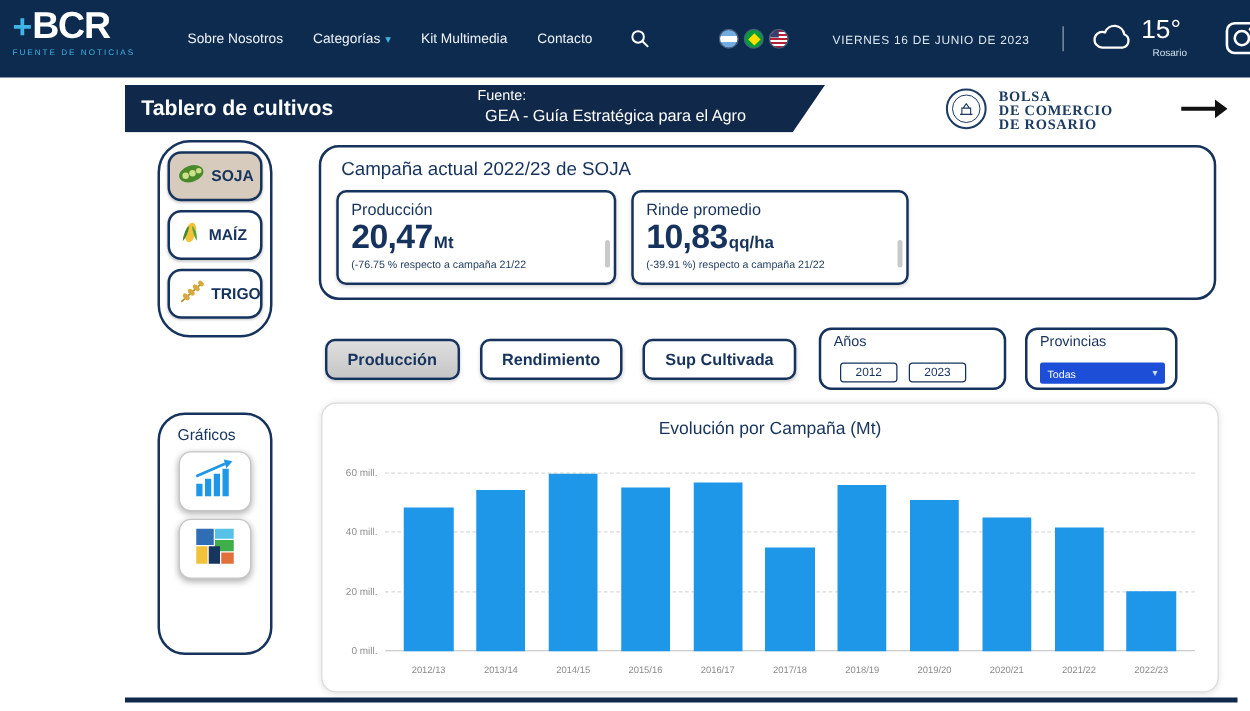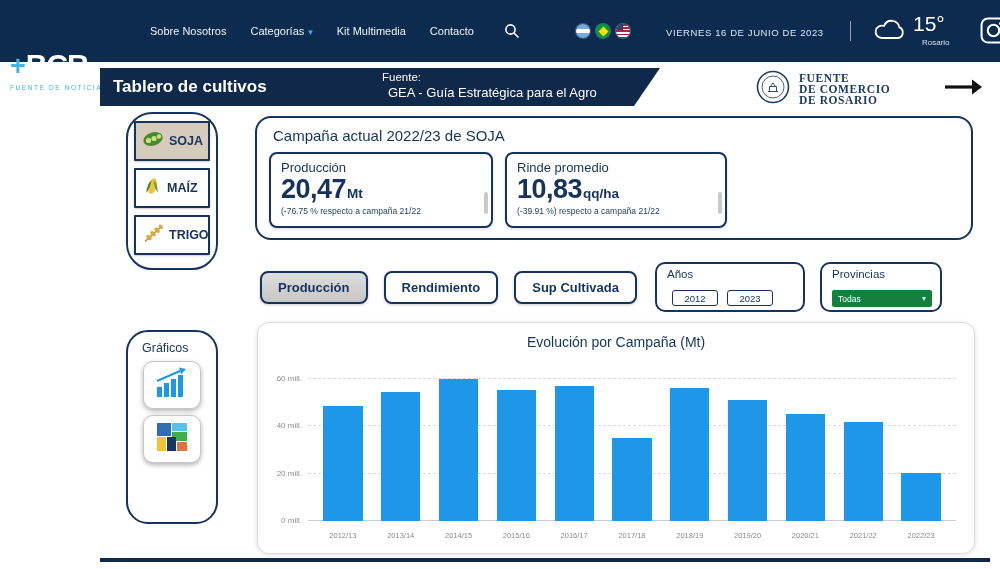--- a/index.html
+++ b/index.html
@@ -1,21 +1,21 @@
 <!DOCTYPE html>
 <html><head>
 <meta charset="utf-8">
 <style>
   * { margin:0; padding:0; box-sizing:border-box; }
   body { background:#fff; font-family:"Liberation Sans", sans-serif; }
   .page { position:relative; width:1000px; height:569px; overflow:hidden; background:#fff; }
 
   
   .topnav { position:absolute; left:0; top:0; width:1000px; height:62px; background:#0d2b4e; }
-  .logo { position:absolute; left:10px; top:5px; cursor:pointer;margin-top:44px; }
+  .logo { position:absolute; left:10px; top:5px; cursor:pointer; }
   .logo-main { font-size:30px; font-weight:bold; color:#fff; letter-spacing:-1px; line-height:32px; }
   .logo-plus { color:#3fb4e6; font-size:27px; margin-right:1px; }
   .logo-sub { font-size:6.5px; color:#3fb4e6; letter-spacing:1.6px; margin-top:2px; }
   .menu { position:absolute; left:150px; top:0; height:62px; display:flex; align-items:center; gap:24px; }
   .menu a { color:#eef3f8; font-size:11px; text-decoration:none; cursor:pointer; white-space:nowrap; }
   .chev { color:#3fb4e6; font-size:9px; margin-left:4px; }
   .search-btn { cursor:pointer; display:flex; align-items:center; margin-left:6px; }
   .flags { position:absolute; left:576px; top:24px; display:flex; gap:6px; }
   .flag { width:14px; height:14px; border-radius:50%; overflow:hidden; position:relative; cursor:pointer; box-shadow:0 0 0 1px rgba(255,255,255,0.25); }
   .flag.ar { background:linear-gradient(180deg,#74acdf 0 34%, #ffffff 34% 66%, #74acdf 66% 100%); }
@@ -39,21 +39,21 @@
   .dash-title { position:absolute; left:13px; top:9px; font-size:17px; font-weight:bold; color:#fff; }
   .fuente { position:absolute; left:282px; top:2px; color:#fff; }
   .fuente-l { font-size:11.5px; line-height:15px; }
   .fuente-v { font-size:13px; line-height:16px; padding-left:6px; }
   .org { position:absolute; left:656px; top:2px; display:flex; align-items:center; gap:9px; }
   .org-text { font-family:"Liberation Serif", serif; font-weight:bold; font-size:11.5px; line-height:11px; color:#1c3b63; letter-spacing:0.6px; }
   .header-arrow { position:absolute; left:843px; top:10px; cursor:pointer; }
 
   
   .crops-panel { position:absolute; left:26px; top:44px; width:92px; height:158px; border:2.5px solid #16335d; border-radius:26px; padding:7px 0; display:flex; flex-direction:column; align-items:center; gap:7px; background:#fff; }
-  .crop-btn { width:76px; height:40px; border:2px solid #16335d; border-radius:1px; background:#fff; display:flex; align-items:center; gap:4px; padding:0 5px; cursor:pointer; box-shadow:0 1px 2px rgba(0,0,0,0.2); }
+  .crop-btn { width:76px; height:40px; border:2px solid #16335d; border-radius:11px; background:#fff; display:flex; align-items:center; gap:4px; padding:0 5px; cursor:pointer; box-shadow:0 1px 2px rgba(0,0,0,0.2); }
   .crop-btn.selected { background:#d7cbbd; }
   .crop-label { font-size:12.5px; font-weight:bold; color:#16335d; }
   .graficos-panel { position:absolute; left:26px; top:262px; width:92px; height:194px; border:2.5px solid #16335d; border-radius:22px; background:#fff; }
   .graficos-label { font-size:12.5px; color:#16335d; margin:9px 0 4px 14px; }
   .gfx-btn { width:58px; height:48px; border:1px solid #c6c6c6; border-radius:10px; background:#fff; margin:6px auto 0 auto; display:flex; align-items:center; justify-content:center; cursor:pointer; box-shadow:0 2px 5px rgba(0,0,0,0.3); }
 
   
   .campaign { position:absolute; left:155px; top:48px; width:718px; height:124px; border:2.5px solid #16335d; border-radius:16px; background:#fff; }
   .campaign-title { position:absolute; left:16px; top:9px; font-size:15px; color:#16335d; }
   .metric-card { position:absolute; top:34px; height:76px; border:2px solid #16335d; border-radius:8px; background:#fff; box-shadow:0 1px 3px rgba(0,0,0,0.15); overflow:hidden; }
@@ -69,21 +69,21 @@
 
   
   .tabs { position:absolute; left:160px; top:203px; display:flex; gap:16px; }
   .tab { height:33px; padding:0 16px; display:flex; align-items:center; border:2.2px solid #16335d; border-radius:8px; background:#fff; font-size:13px; font-weight:bold; color:#16335d; cursor:pointer; box-shadow:0 1px 3px rgba(0,0,0,0.2); }
   .tab.selected { background:linear-gradient(#dedede,#c6c6c6); }
   .years { position:absolute; left:555px; top:194px; width:150px; height:50px; border:2.2px solid #16335d; border-radius:10px; background:#fff; }
   .panel-label { position:absolute; left:10px; top:4px; font-size:11.5px; color:#16335d; }
   .yr { position:absolute; top:26px; width:46px; height:16px; border:1.6px solid #16335d; border-radius:3px; font-family:"Liberation Sans",sans-serif; font-size:9.5px; color:#16335d; text-align:center; background:#fff; }
   .yr-from { left:15px; } .yr-to { left:70px; }
   .provinces { position:absolute; left:720px; top:194px; width:122px; height:50px; border:2.2px solid #16335d; border-radius:10px; background:#fff; }
-  .prov-select { position:absolute; left:10px; top:26px; width:100px; height:17px; background:#15803d; color:#fff; font-size:8.5px; display:flex; align-items:center; justify-content:space-between; padding:0 6px; border-radius:2px; cursor:pointer; }
+  .prov-select { position:absolute; left:10px; top:26px; width:100px; height:17px; background:#1d4ed8; color:#fff; font-size:8.5px; display:flex; align-items:center; justify-content:space-between; padding:0 6px; border-radius:2px; cursor:pointer; }
   .prov-chev { font-size:8px; color:#cfe0ee; }
 
   
   .chart-card { position:absolute; left:157px; top:254px; width:718px; height:232px; border:1px solid #dcdcdc; border-radius:12px; background:#fff; box-shadow:0 1px 5px rgba(0,0,0,0.12); }
   .chart-title { text-align:center; margin-top:11px; font-size:14px; color:#16335d; }
   .plot { position:absolute; left:50px; right:18px; top:44px; bottom:32px; }
   .gridline { position:absolute; left:0; right:0; border-top:1px dashed #dadada; }
   .gridline.zero { border-top:1px solid #cccccc; }
   .ytick { position:absolute; left:-46px; width:40px; text-align:right; font-size:8px; color:#8f8f8f; }
   .bars { position:absolute; inset:0; display:flex; align-items:flex-end; padding:0 6px; }
@@ -150,21 +150,21 @@
     </div>
     <div class="org">
       <span>
         <svg width="34" height="34" viewBox="0 0 34 34">
             <circle cx="17" cy="17" r="15.5" fill="none" stroke="#1c3b63" stroke-width="1.6"></circle>
             <circle cx="17" cy="17" r="11" fill="none" stroke="#1c3b63" stroke-width="0.8"></circle>
             <path d="M12 21.5 h10 M13.5 21.5 v-5 h7 v5 M14.5 16.5 l2.5-3.5 2.5 3.5" stroke="#1c3b63" fill="none" stroke-width="0.9"></path>
           </svg>
       </span>
       <div class="org-text">
-        <div>FUENTE</div>
+        <div>BOLSA</div>
         <div>DE COMERCIO</div>
         <div>DE ROSARIO</div>
       </div>
     </div>
     <span class="header-arrow">
       <svg width="40" height="18" viewBox="0 0 40 18">
           <path d="M2 9 H32" stroke="#111" stroke-width="3.2"></path>
           <path d="M29 1.5 L39 9 L29 16.5 Z" fill="#111"></path>
         </svg>
     </span>

